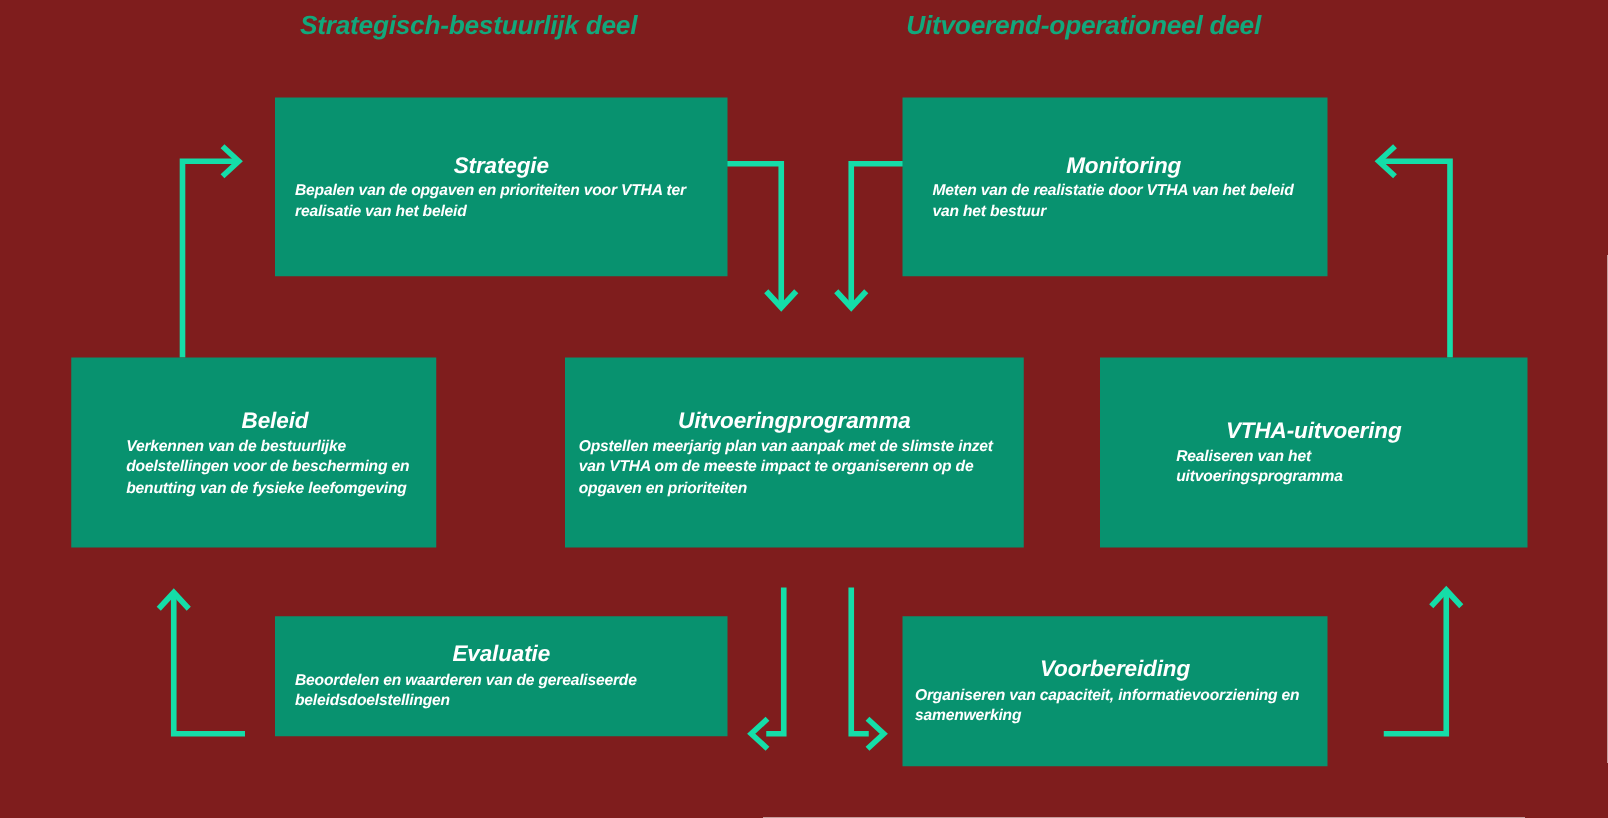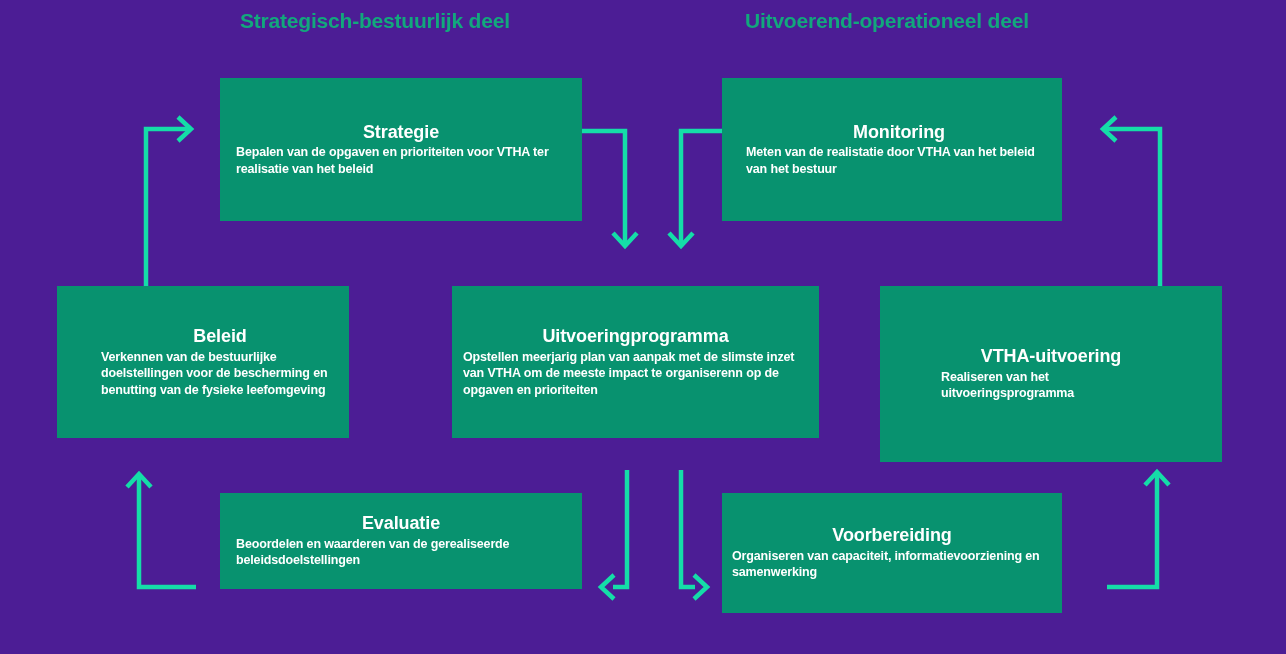--- a/index.html
+++ b/index.html
@@ -8,36 +8,37 @@
     padding: 0;
     background: #ffffff;
   }
   body {
     font-family: "Liberation Sans", sans-serif;
   }
   #canvas {
     position: relative;
     width: 1286px;
     height: 654px;
-    background: #4c1d95;
+    background: #7f1d1d;
     overflow: hidden;
+    font-style: italic;
   }
 
   
   .col-header {
     position: absolute;
     font-size: 21px;
     font-weight: bold;
     color: #12A87C;
     letter-spacing: -0.2px;
     white-space: nowrap;
     line-height: 1;
   }
   #header-strategisch { left: 240px; top: 10px; }
-  #header-uitvoerend  { left: 725px; top: 10px; margin-left: 20px; }
+  #header-uitvoerend  { left: 725px; top: 10px; }
 
   
   .node-box {
     position: absolute;
     background: #08926F;
     box-sizing: border-box;
     display: flex;
     flex-direction: column;
     align-items: center;
     justify-content: center;
@@ -58,21 +59,21 @@
     line-height: 1.32;
     letter-spacing: -0.15px;
     max-width: 330px;
   }
 
   
   #box-strategie            { left: 220px; top: 78px;  width: 362px; height: 143px; }
   #box-monitoring           { left: 722px; top: 78px;  width: 340px; height: 143px; padding-left: 24px; }
   #box-beleid               { left: 57px;  top: 286px; width: 292px; height: 152px; padding-left: 44px; }
   #box-uitvoeringprogramma  { left: 452px; top: 286px; width: 367px; height: 152px; }
-  #box-vtha-uitvoering      { left: 880px; top: 286px; width: 342px; height: 176px; }
+  #box-vtha-uitvoering      { left: 880px; top: 286px; width: 342px; height: 152px; }
   #box-evaluatie            { left: 220px; top: 493px; width: 362px; height: 96px; }
   #box-voorbereiding        { left: 722px; top: 493px; width: 340px; height: 120px; }
 
   #box-beleid .node-desc,
   #box-uitvoeringprogramma .node-desc { max-width: 345px; }
   #box-vtha-uitvoering .node-desc { max-width: 220px; }
 
   
   #arrow-layer {
     position: absolute;

